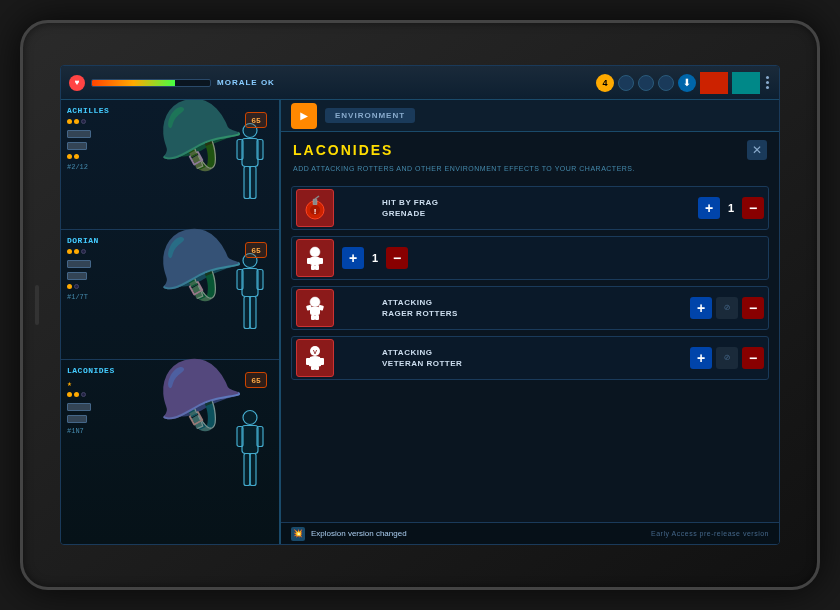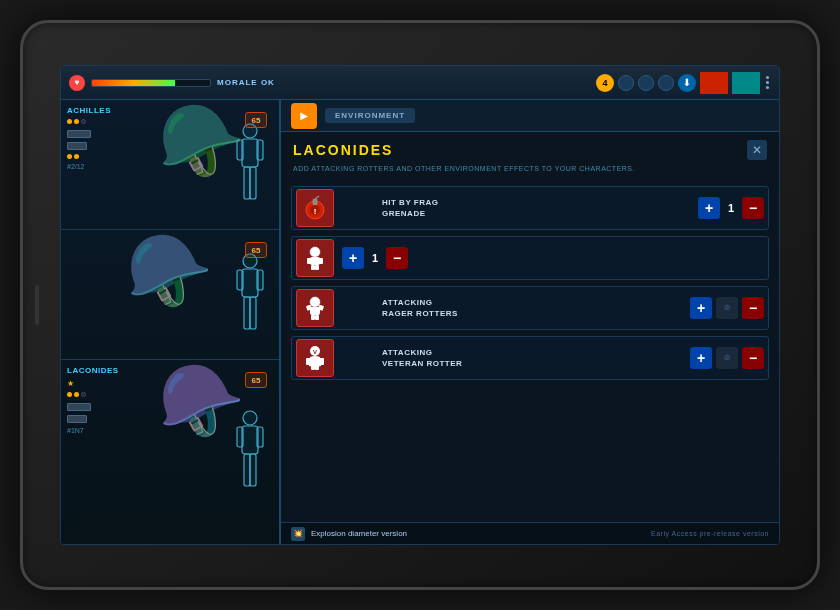--- a/index.html
+++ b/index.html
@@ -191,20 +191,21 @@
       position: relative;
     }
 
     .character-slot {
       border-bottom: 1px solid #1a3a5a;
       padding: 6px;
       display: flex;
       gap: 6px;
       position: relative;
       min-height: 130px;
+      font-family: Liberation Mono, monospace;
     }
 
     .character-slot:nth-child(3) {
       border-bottom: none;
     }
 
     .char-info-col {
       display: flex;
       flex-direction: column;
       gap: 4px;
@@ -615,20 +616,35 @@
             <div class="hits-indicator">
               <div class="hits-circle">
                 <span class="hits-num">65</span>
               </div>
             </div>
           </div>
         </div>
 
         <div class="character-slot">
           <div class="char-slot-content">
+            <div class="char-info-col">
+              <span class="char-name">DORIAN</span>
+              <div class="ammo-row">
+                <div class="ammo-dot"></div>
+                <div class="ammo-dot"></div>
+                <div class="ammo-dot empty"></div>
+              </div>
+              <div class="weapon-icon"></div>
+              <div class="weapon-icon2"></div>
+              <div class="ammo-row">
+                <div class="ammo-dot"></div>
+                <div class="ammo-dot empty"></div>
+              </div>
+              <span class="char-count-text">#1/7T</span>
+            </div>
             <div class="char-image-area">
               <div style="font-size:70px; line-height:1; filter: hue-rotate(120deg) saturate(1.5) brightness(0.8);">🪖</div>
             </div>
             <div class="slot-bg-outline">
               <svg width="30" height="80" viewBox="0 0 30 80" fill="none">
                 <ellipse cx="15" cy="8" rx="7" ry="7" stroke="#44aacc" stroke-width="1.2" fill="rgba(0,180,220,0.08)"></ellipse>
                 <rect x="7" y="16" width="16" height="28" rx="3" stroke="#44aacc" stroke-width="1.2" fill="rgba(0,180,220,0.08)"></rect>
                 <rect x="2" y="17" width="6" height="20" rx="2" stroke="#44aacc" stroke-width="1.2" fill="rgba(0,180,220,0.08)"></rect>
                 <rect x="22" y="17" width="6" height="20" rx="2" stroke="#44aacc" stroke-width="1.2" fill="rgba(0,180,220,0.08)"></rect>
                 <rect x="9" y="44" width="6" height="32" rx="2" stroke="#44aacc" stroke-width="1.2" fill="rgba(0,180,220,0.08)"></rect>
@@ -773,21 +789,21 @@
               <div class="ctrl-disabled">⊘</div>
               <div class="ctrl-btn minus">−</div>
             </div>
           </div>
 
         </div>
 
         <div class="status-bar">
           <div class="status-left">
             <div class="status-icon">💥</div>
-            <span>Explosion diameter version</span>
+            <span>Explosion version changed</span>
           </div>
           <span class="status-right">Early Access pre-release version</span>
         </div>
 
       </div>
     </div>
   </div>
 </div>
 
 </body></html>

